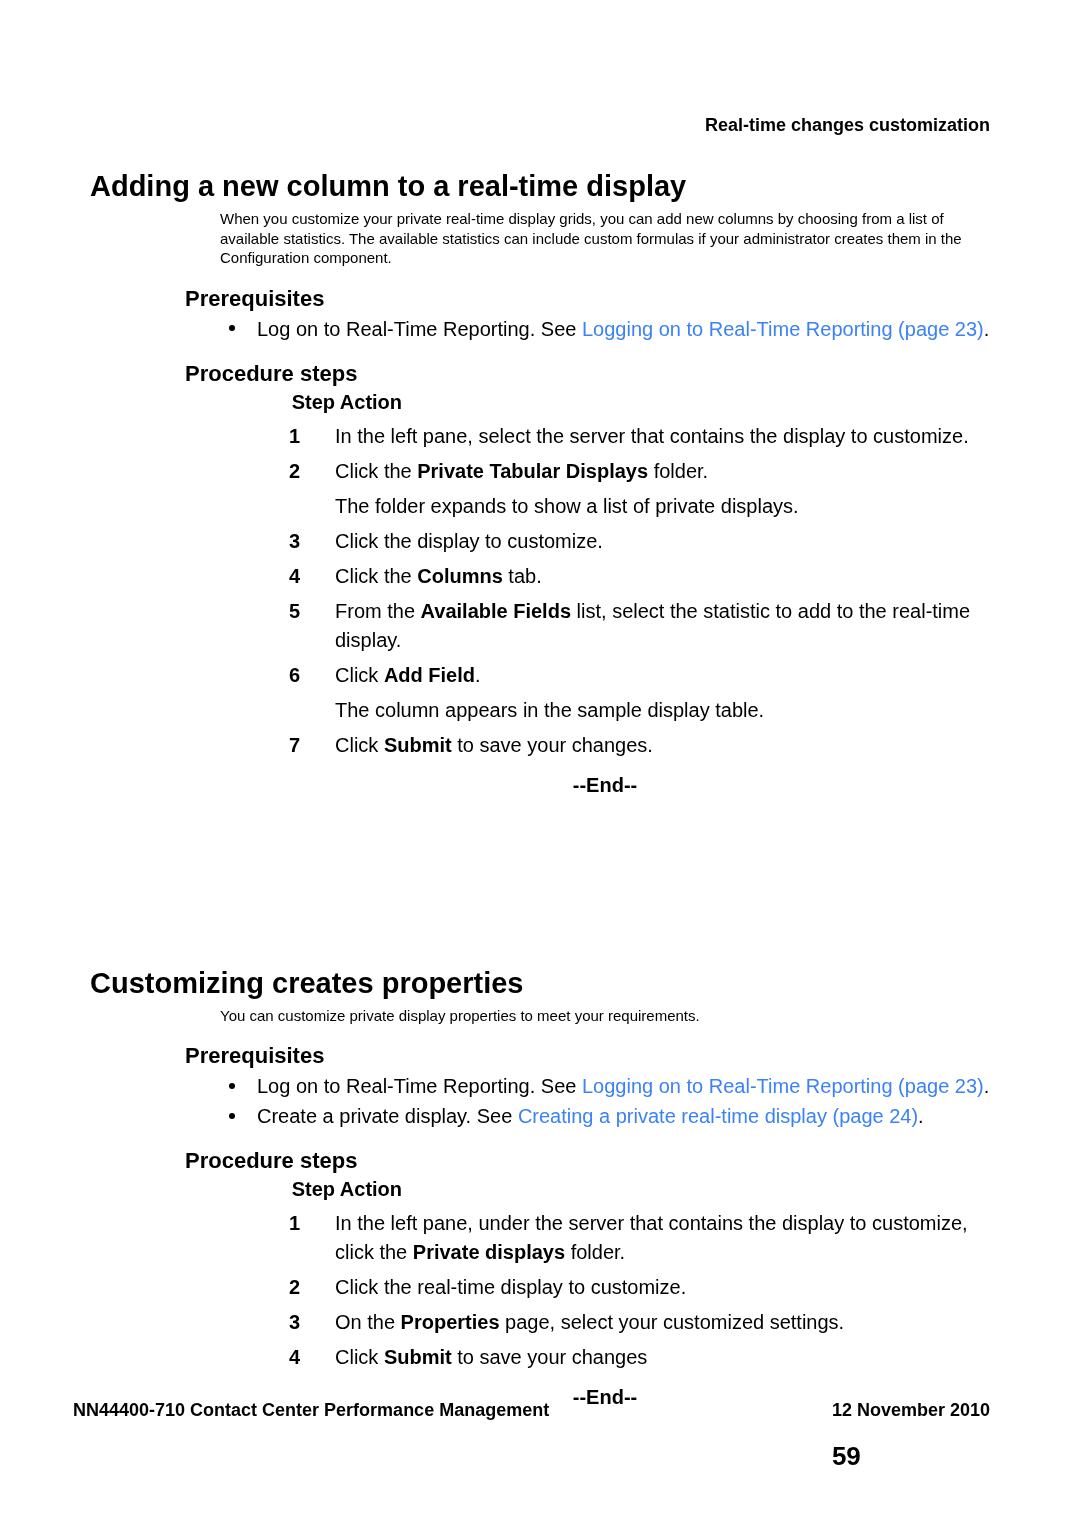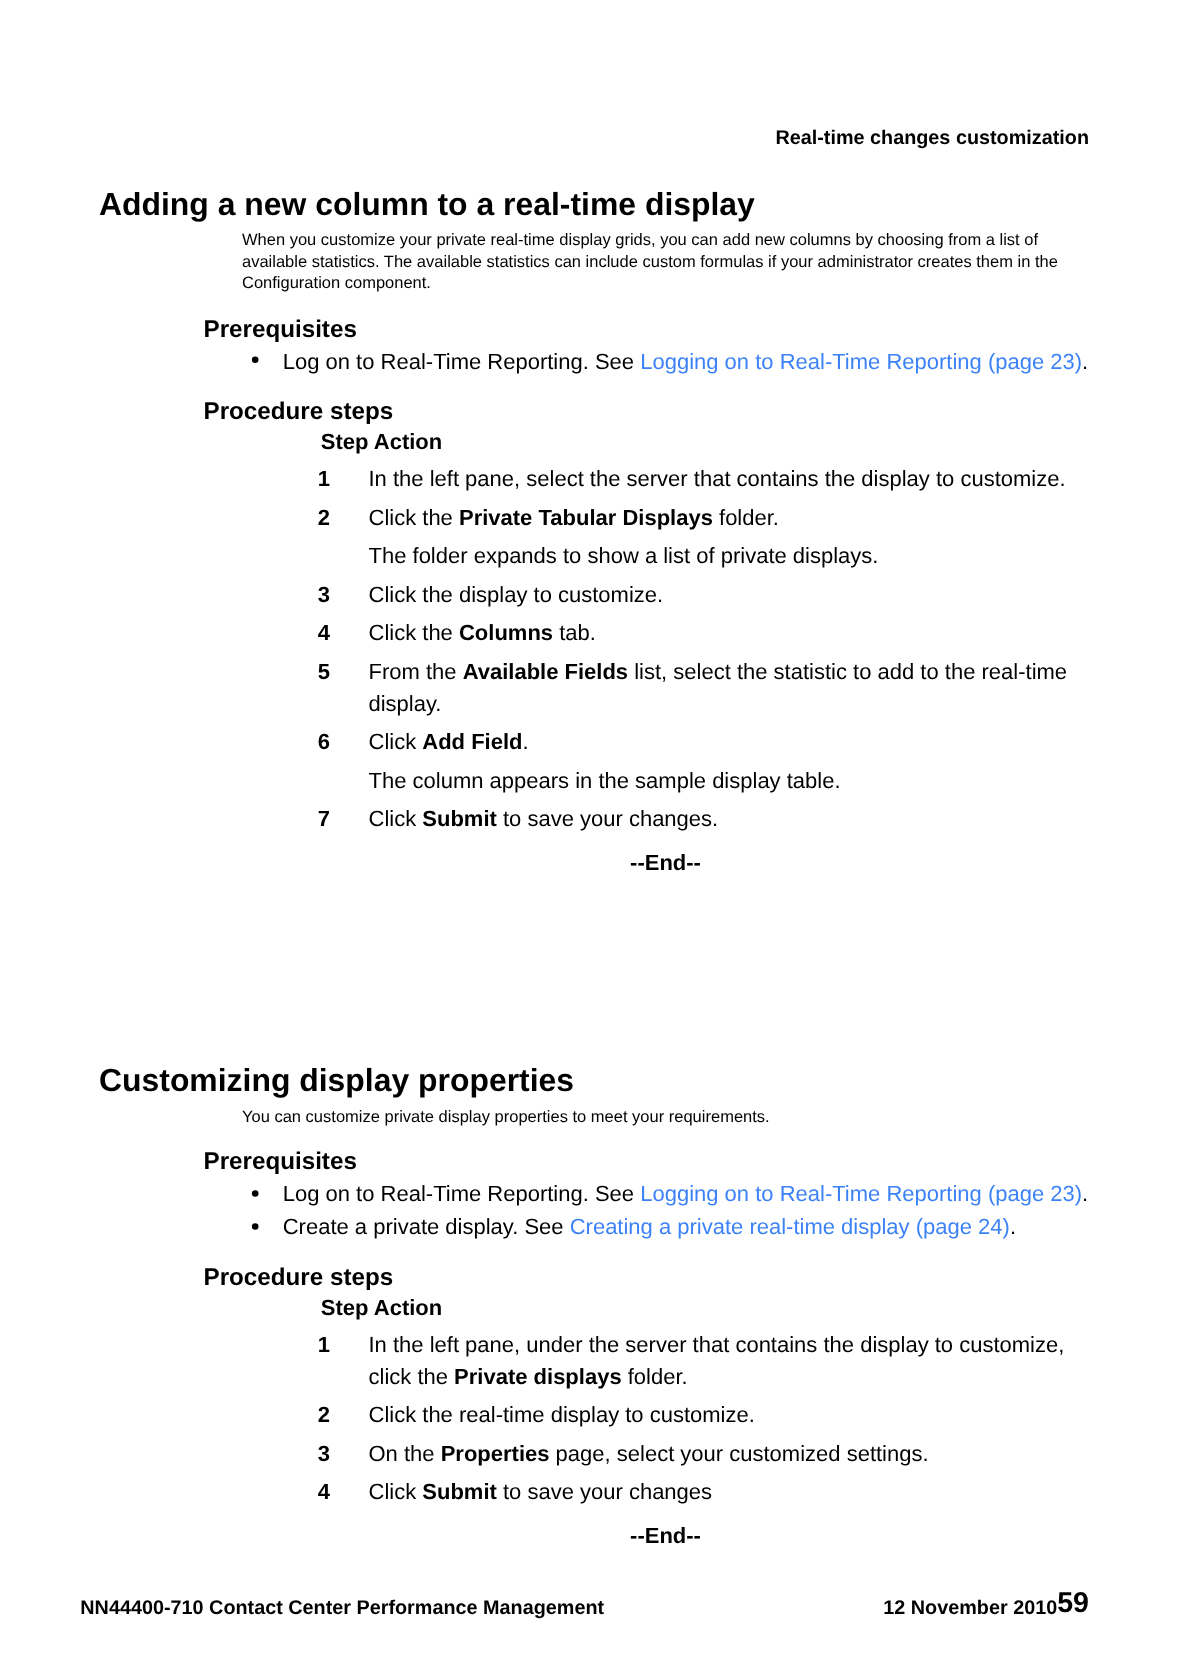--- a/index.html
+++ b/index.html
@@ -117,21 +117,23 @@
     left: 73px;
     right: 90px;
     display: flex;
     justify-content: space-between;
     align-items: baseline;
     font-size: 18px;
     font-weight: bold;
   }
   .footer-right {
     display: flex;
-    align-items: flex-end;
+    align-items: flex-start;
+    gap: 20px;
+    flex-direction: column;
   }
   .page-number {
     font-size: 26px;
     font-weight: bold;
   }
   .bold { font-weight: bold; }
 </style>
 </head>
 <body>
 
@@ -183,21 +185,21 @@
         <div class="step-row">
           <div class="step-num"><span class="step-num-inner">7</span></div>
           <div class="step-text"><span>Click </span><span class="bold">Submit</span><span> to save your changes.</span></div>
         </div>
       </div>
     <div class="end-marker">--End--</div>
   </div>
 
   <div class="section-gap"></div>
 
-  <div class="h1">Customizing display properties</div>
+  <div class="h1">Customizing creates properties</div>
   <div class="body-indent">
     <div class="intro">You can customize private display properties to meet your requirements.</div>
 
     <div class="h2" style="margin-left:-35px;">Prerequisites</div>
     <div id="s2-prereqs">
         <div class="bullet-line"><span class="bullet-dot"></span><span>Log on to Real-Time Reporting. See </span><span class="link">Logging on to Real-Time Reporting (page 23)</span><span>.</span></div>
         <div class="bullet-line"><span class="bullet-dot"></span><span>Create a private display. See </span><span class="link">Creating a private real-time display (page 24)</span><span>.</span></div>
       </div>
 
     <div class="h2" style="margin-left:-35px;">Procedure steps</div>

